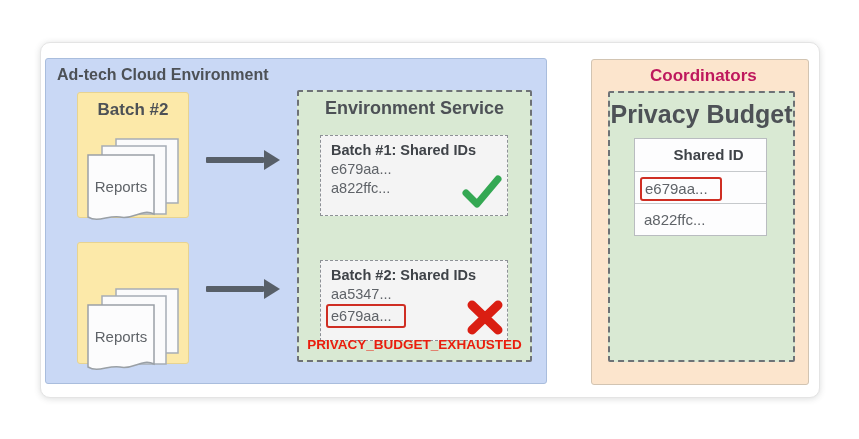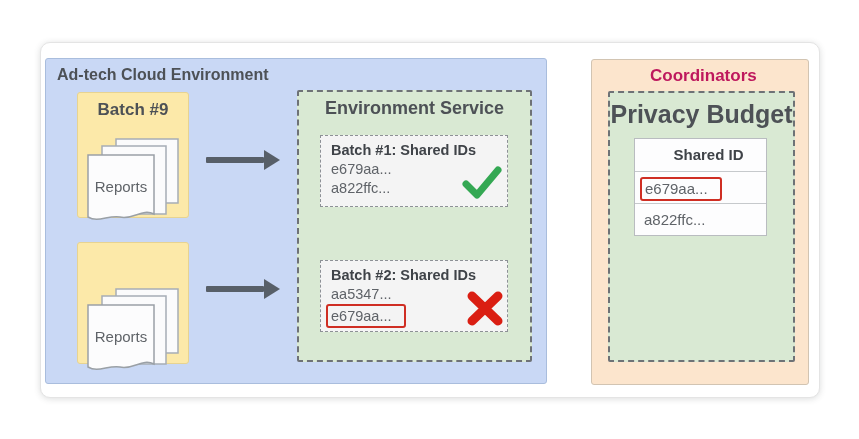--- a/index.html
+++ b/index.html
@@ -50,21 +50,21 @@
   
   .agg {
     position:absolute; left:251px; top:31px; width:235px; height:272px;
     background:#d9e9d3; border:2px dashed #6e7276; border-radius:2px;
   }
   .agg-title {
     position:absolute; top:6px; left:0; width:100%; text-align:center;
     font-size:18px; font-weight:bold; color:#4d5156;
   }
   .result {
-    position:absolute; left:21px; width:188px; height:72px;
+    position:absolute; left:21px; width:188px; height:81px;
     background:#f4f4f4; border:1.5px dashed #8d9196; padding:5px 10px;
   }
   .result1 { top:43px; }
   .result2 { top:168px; }
   .result-title { font-size:14.5px; font-weight:bold; color:#3f4348; line-height:1.3; }
   .id-line { font-size:14.5px; color:#5f6368; line-height:1.3; }
 
   .red-box {
     display:inline-block; line-height:18px;
     border:2.5px solid #cf2e23; border-radius:3px;
@@ -114,21 +114,21 @@
 </head>
 <body>
 
 <div class="stage">
   <div class="card">
 
     <section class="env-blue">
       <div class="env-title">Ad-tech Cloud Environment</div>
 
       <div class="batch batch1">
-        <div class="batch-title">Batch #9</div>
+        <div class="batch-title">Batch #2</div>
         <div class="stack">
           <svg width="96" height="84" viewBox="0 0 96 84">
             <rect x="30" y="1" width="62" height="64" fill="#fbfbfc" stroke="#a6adb5" stroke-width="1.5"></rect>
             <rect x="16" y="8" width="64" height="68" fill="#fbfbfc" stroke="#a6adb5" stroke-width="1.5"></rect>
             <path d="M2,17 H68 V76 C56,70 48,82 34,79 C22,77 12,85 2,79 Z" fill="#fcfcfd" stroke="#9aa0a6" stroke-width="1.5"></path>
           </svg>
           <span class="reports-label">Reports</span>
         </div>
       </div>
 
@@ -166,20 +166,21 @@
 
         <div class="result result2">
           <div class="result-title">Batch #2: Shared IDs</div>
           <div class="id-line">aa5347...</div>
           <div class="id-line"><span class="red-box">e679aa...</span></div>
           <svg class="status-icon xmark" width="38" height="35" viewBox="0 0 38 35">
             <path d="M6 5 L32 30 M32 5 L6 30" fill="none" stroke="#da1e12" stroke-width="9" stroke-linecap="round"></path>
           </svg>
         </div>
 
+        <div class="error-label">PRIVACY_BUDGET_EXHAUSTED</div>
       </section>
     </section>
 
     <section class="coord">
       <div class="coord-title">Coordinators</div>
 
       <section class="privacy">
         <div class="privacy-title">Privacy Budget</div>
 
         <div class="pb-table">

